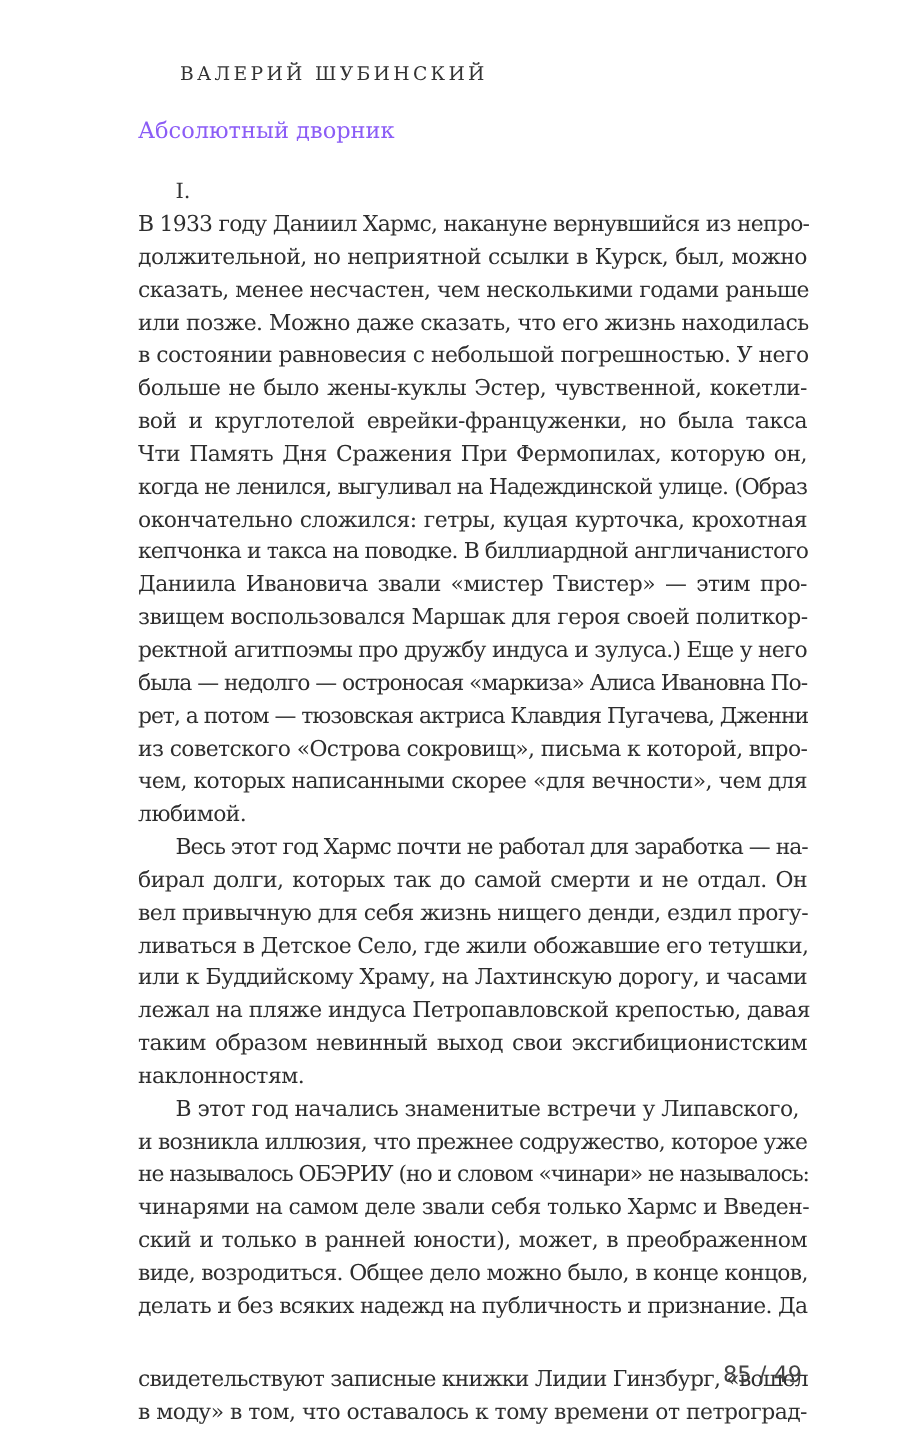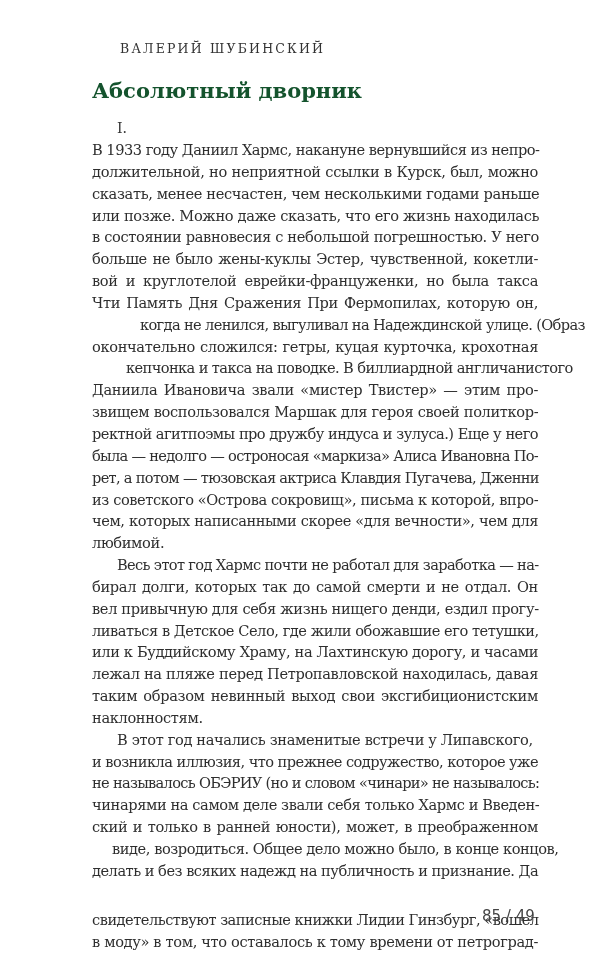--- a/index.html
+++ b/index.html
@@ -6,21 +6,21 @@
   body {
     width: 600px; height: 970px; background: #ffffff; position: relative; overflow: hidden;
     font-family: "DejaVu Serif", "Liberation Serif", serif; color: #2b2b2b;
   }
   .running-head {
     position: absolute; left: 92px; top: 41px;
     font-family: "DejaVu Serif", serif; font-size: 12.5px; letter-spacing: 2.2px; color: #333; margin-left: 28px;
   }
   .title {
     position: absolute; left: 92px; top: 78px;
-    font-family: "DejaVu Serif", serif; font-weight: bold; font-size: 21px; color: #14532d;
+    font-family: "DejaVu Serif", serif; font-weight: normal; font-size: 15px; color: #8b5cf6;
   }
   .section-num {
     position: absolute; left: 117px; top: 120px; font-size: 14px; color: #333;
   }
   .body-text {
     position: absolute; left: 92px; top: 139px; width: 446px;
   }
   .line {
     display: block; height: 21.85px; line-height: 21.85px;
     font-size: 14.6px; white-space: nowrap; color: #2e2e2e;
@@ -42,43 +42,43 @@
   <div class="section-num">I.</div>
   <div class="body-text" id="body-text">
       <span class="line justify" style="letter-spacing: -0.5px;">В 1933 году Даниил Хармс, накануне вернувшийся из непро-</span>
       <span class="line justify">должительной, но неприятной ссылки в Курск, был, можно</span>
       <span class="line justify">сказать, менее несчастен, чем несколькими годами раньше</span>
       <span class="line justify">или позже. Можно даже сказать, что его жизнь находилась</span>
       <span class="line justify">в состоянии равновесия с небольшой погрешностью. У него</span>
       <span class="line justify">больше не было жены-куклы Эстер, чувственной, кокетли-</span>
       <span class="line justify">вой и круглотелой еврейки-француженки, но была такса</span>
       <span class="line justify">Чти Память Дня Сражения При Фермопилах, которую он,</span>
-      <span class="line justify" style="letter-spacing: -0.65px; margin-left: 48px;">когда не ленился, выгуливал на Надеждинской улице. (Образ</span>
+      <span class="line justify" style="letter-spacing: -0.65px;">когда не ленился, выгуливал на Надеждинской улице. (Образ</span>
       <span class="line justify">окончательно сложился: гетры, куцая курточка, крохотная</span>
-      <span class="line justify" style="letter-spacing: -0.6px; margin-left: 34px;">кепчонка и такса на поводке. В биллиардной англичанистого</span>
+      <span class="line justify" style="letter-spacing: -0.6px;">кепчонка и такса на поводке. В биллиардной англичанистого</span>
       <span class="line justify">Даниила Ивановича звали «мистер Твистер» — этим про-</span>
       <span class="line justify">звищем воспользовался Маршак для героя своей политкор-</span>
       <span class="line justify" style="letter-spacing: -0.55px;">ректной агитпоэмы про дружбу индуса и зулуса.) Еще у него</span>
       <span class="line justify" style="letter-spacing: -0.7px;">была — недолго — остроносая «маркиза» Алиса Ивановна По-</span>
       <span class="line justify" style="letter-spacing: -0.7px;">рет, а потом — тюзовская актриса Клавдия Пугачева, Дженни</span>
       <span class="line justify" style="letter-spacing: -0.4px;">из советского «Острова сокровищ», письма к которой, впро-</span>
       <span class="line justify" style="letter-spacing: -0.45px;">чем, которых написанными скорее «для вечности», чем для</span>
       <span class="line">любимой.</span>
       <span class="line justify indent" style="letter-spacing: -0.65px;">Весь этот год Хармс почти не работал для заработка — на-</span>
       <span class="line justify">бирал долги, которых так до самой смерти и не отдал. Он</span>
       <span class="line justify">вел привычную для себя жизнь нищего денди, ездил прогу-</span>
       <span class="line justify" style="letter-spacing: -0.45px;">ливаться в Детское Село, где жили обожавшие его тетушки,</span>
       <span class="line justify" style="letter-spacing: -0.4px;">или к Буддийскому Храму, на Лахтинскую дорогу, и часами</span>
-      <span class="line justify">лежал на пляже перед Петропавловской находилась, давая</span>
+      <span class="line justify">лежал на пляже индуса Петропавловской крепостью, давая</span>
       <span class="line justify">таким образом невинный выход свои эксгибиционистским</span>
       <span class="line">наклонностям.</span>
       <span class="line indent">В этот год начались знаменитые встречи у Липавского,</span>
       <span class="line justify" style="letter-spacing: -0.55px;">и возникла иллюзия, что прежнее содружество, которое уже</span>
       <span class="line justify" style="letter-spacing: -0.7px;">не называлось ОБЭРИУ (но и словом «чинари» не называлось:</span>
       <span class="line justify" style="letter-spacing: -0.4px;">чинарями на самом деле звали себя только Хармс и Введен-</span>
       <span class="line justify">ский и только в ранней юности), может, в преображенном</span>
-      <span class="line justify" style="letter-spacing: -0.45px; margin-left: 20px;">виде, возродиться. Общее дело можно было, в конце концов,</span>
+      <span class="line justify" style="letter-spacing: -0.45px;">виде, возродиться. Общее дело можно было, в конце концов,</span>
       <span class="line justify" style="letter-spacing: -0.5px;">делать и без всяких надежд на публичность и признание. Да</span>
       <span class="line justify" style="letter-spacing: -0.5px; margin-top: 27px;">свидетельствуют записные книжки Лидии Гинзбург, «вошел</span>
       <span class="line justify">в моду» в том, что оставалось к тому времени от петроград-</span>
     </div>
   <div class="page-num">85 / 49</div>
 </div>
 
 </body></html>

